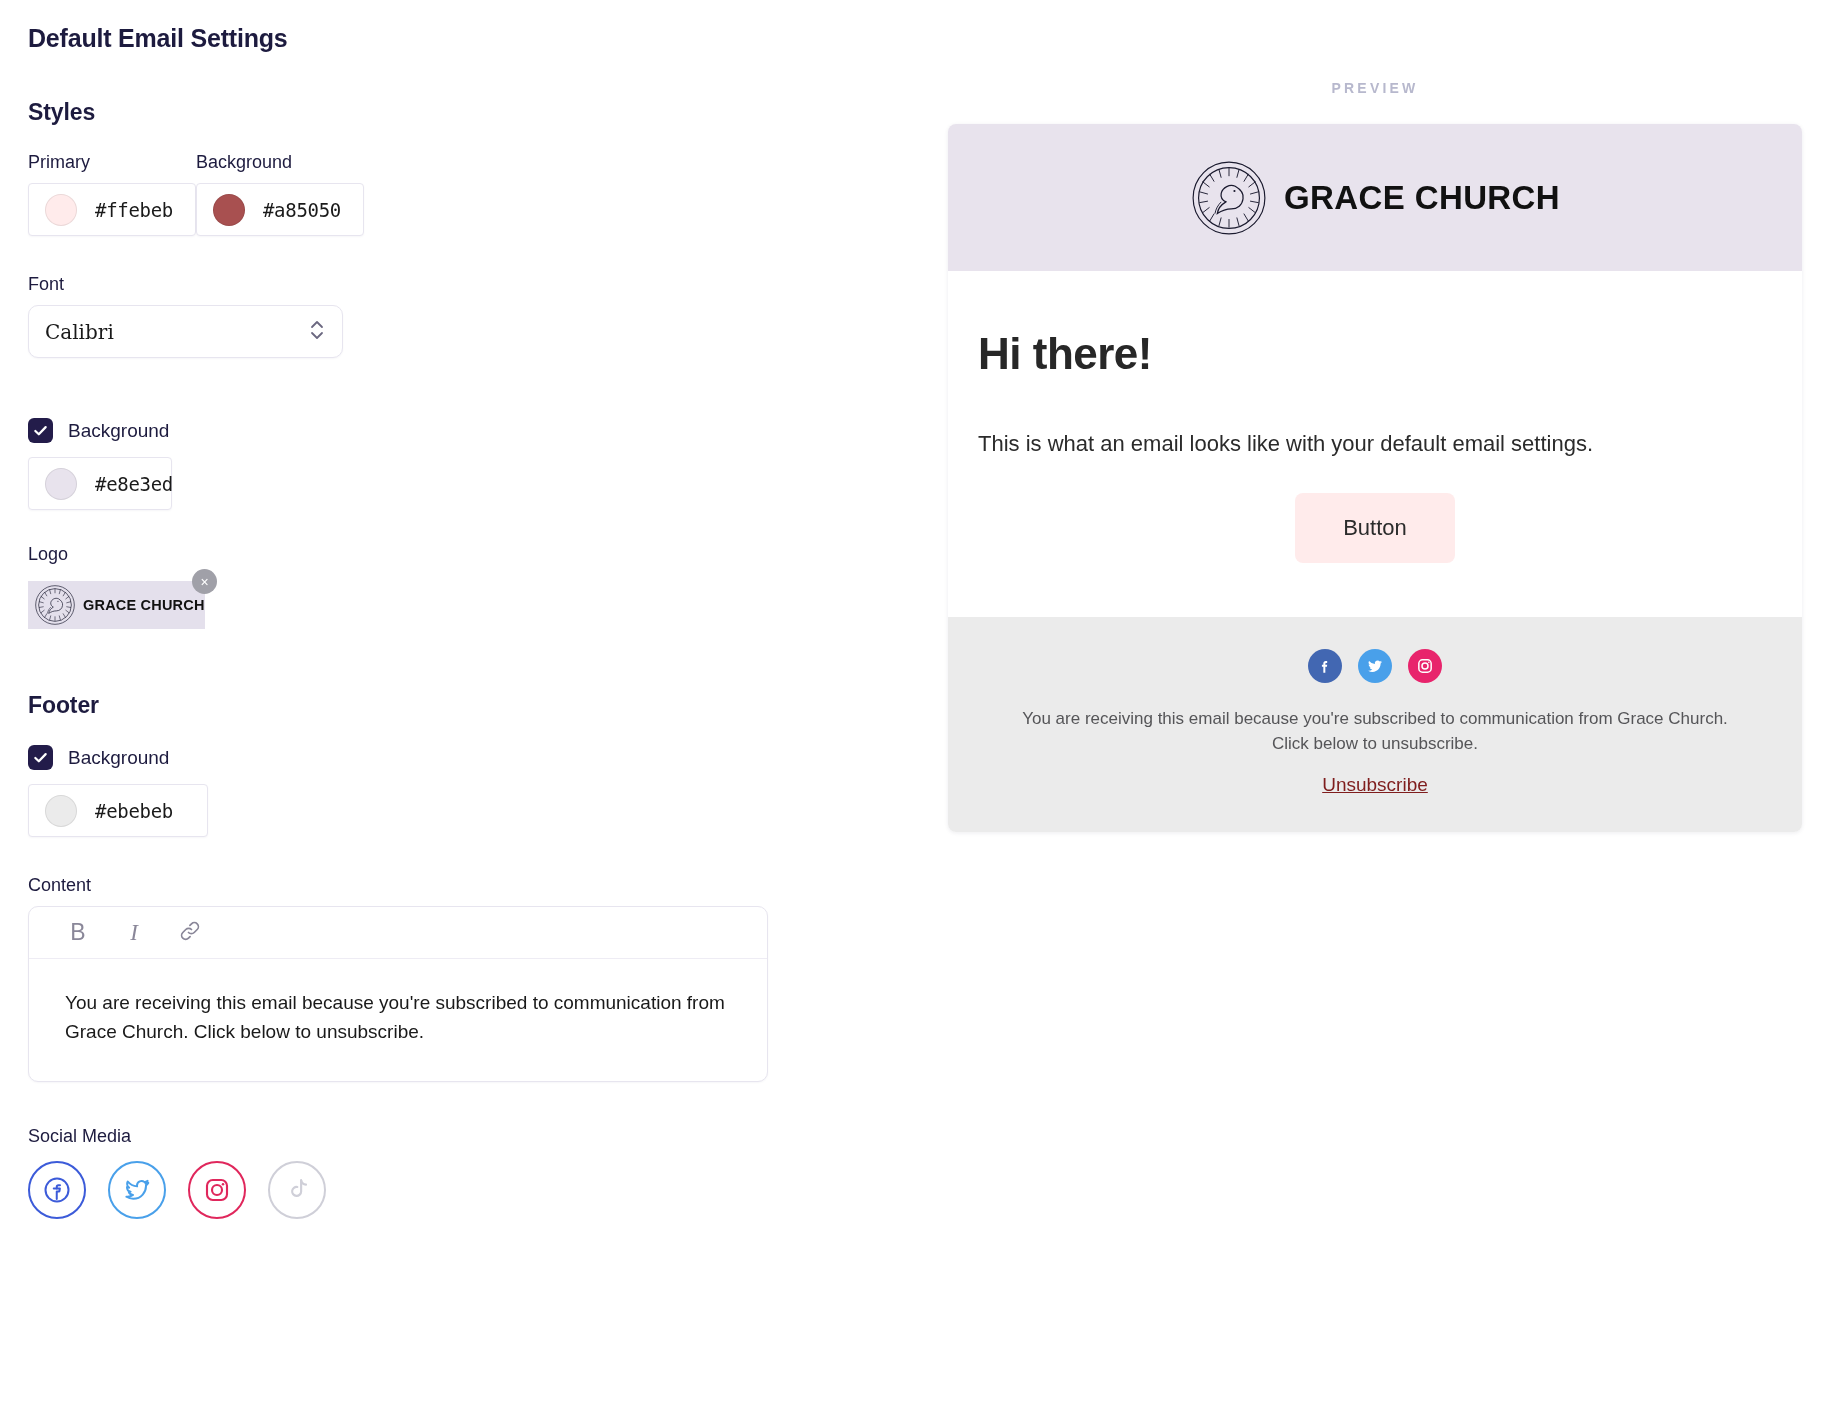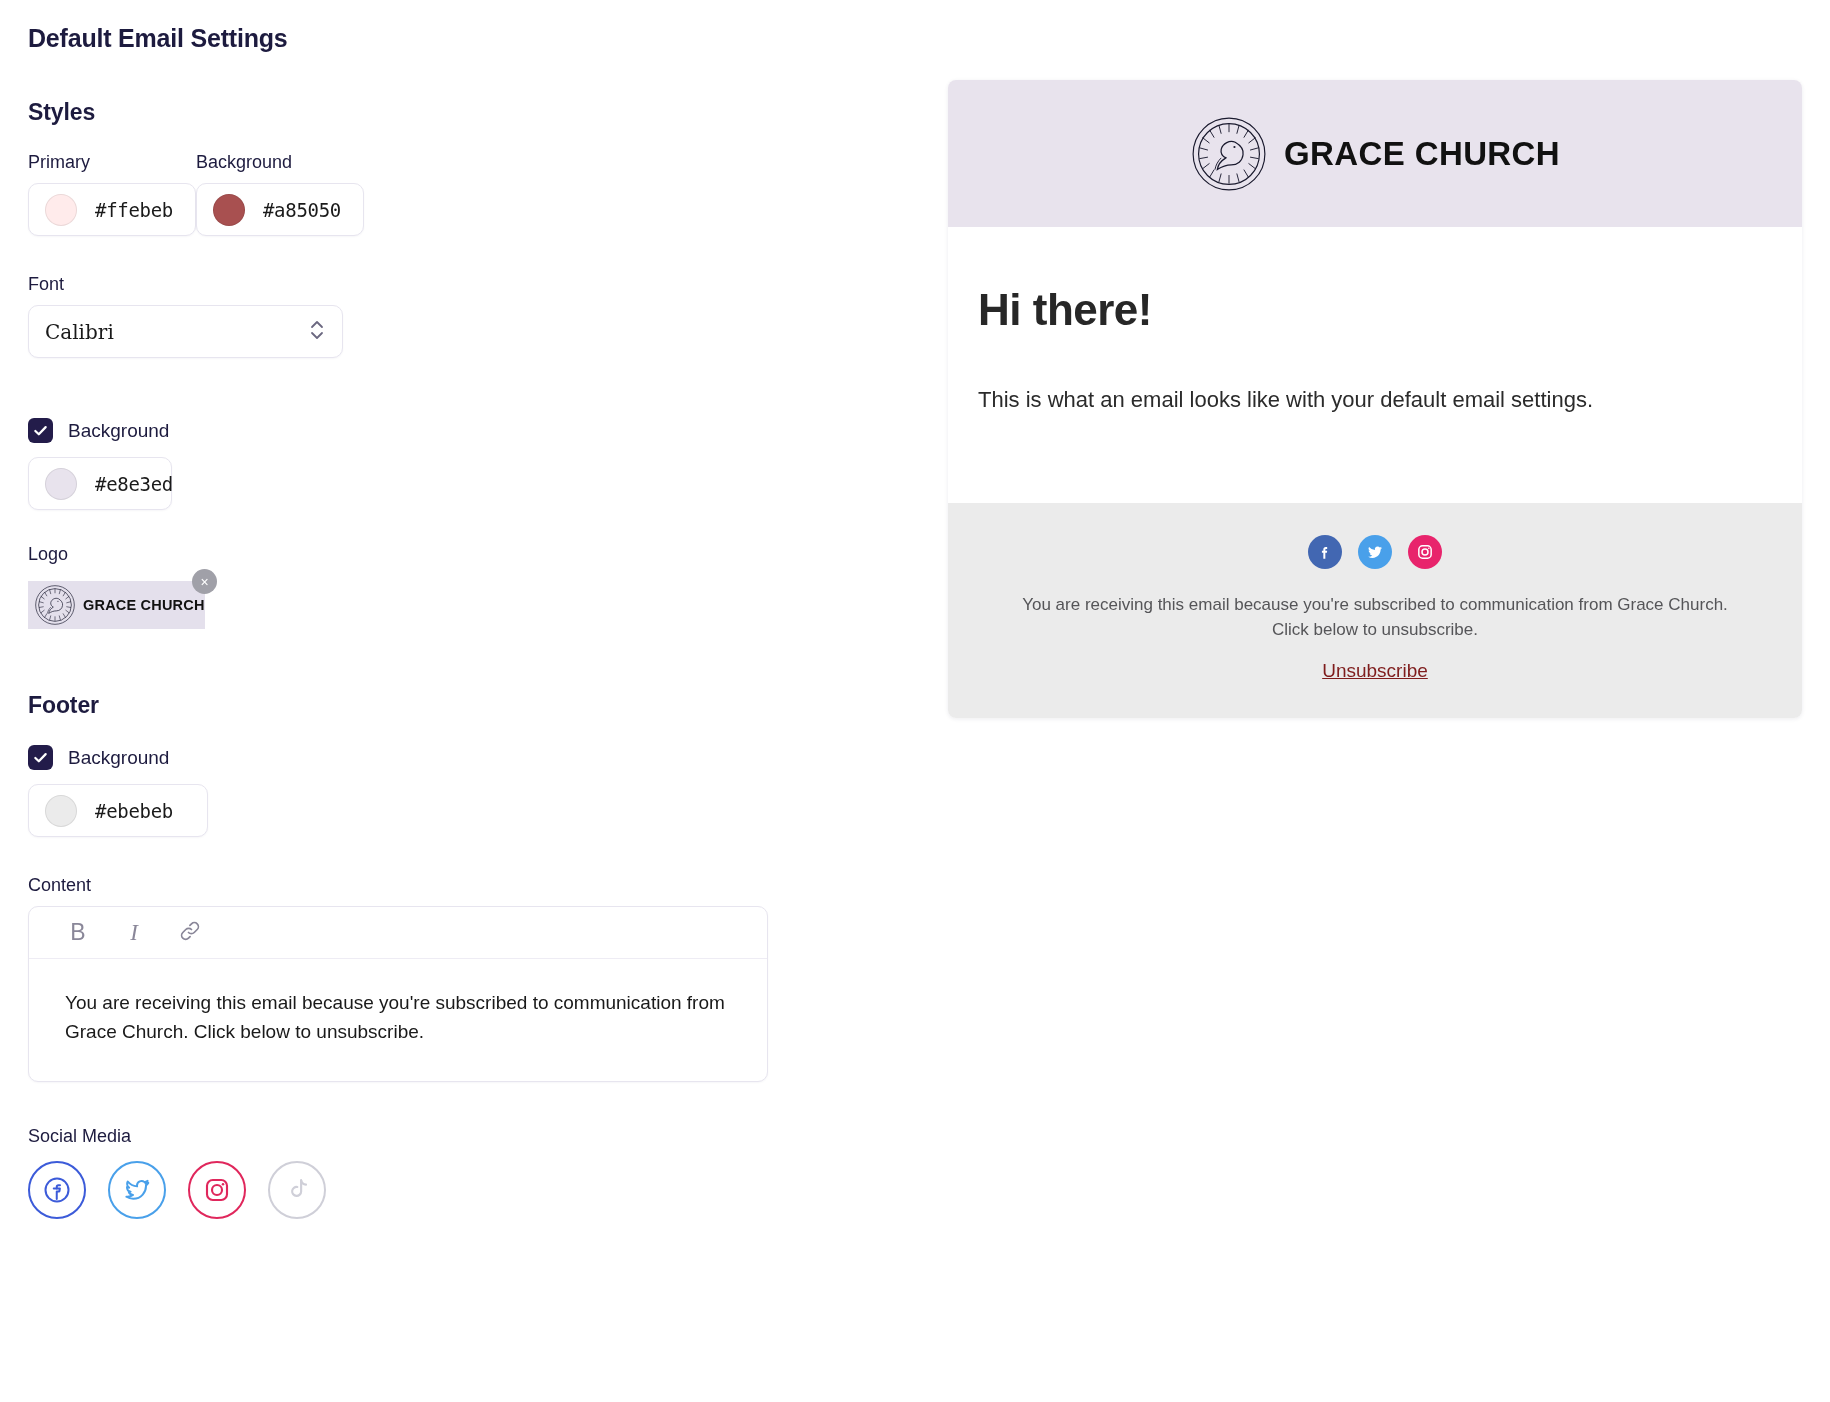--- a/index.html
+++ b/index.html
@@ -43,21 +43,21 @@
     margin-bottom: 10px;
     display: block;
   }
 
   
   .color-row { display: flex; margin-bottom: 38px; }
   .color-field { display: inline-block; }
   .color-input {
     display: flex; align-items: center;
     border: 1px solid #e7e5ef;
-    border-radius: 10px;
+    border-radius: 4px;
     background: #fff;
     height: 53px;
     padding: 0 22px 0 16px;
     box-shadow: 0 1px 2px rgba(30,25,70,.04);
   }
   .swatch {
     width: 32px; height: 32px;
     border-radius: 50%;
     border: 1px solid rgba(0,0,0,.08);
     flex: none;
@@ -439,20 +439,21 @@
         <svg width="30" height="30" viewBox="0 0 24 24" fill="none" stroke="#cfcfd8" stroke-width="1.7" stroke-linecap="round" stroke-linejoin="round">
           <path d="M15.3 4.2v8.9a3.6 3.6 0 1 1-3-3.55"></path>
           <path d="M15.3 4.2c.4 2 1.9 3.3 3.9 3.5"></path>
         </svg>
       </span>
 
     </div>
   </div>
 
   <div class="preview-col">
+    <div class="preview-caption">PREVIEW</div>
 
     <div class="email-card">
 
       <div class="email-header" id="email-header" style="background: rgb(232, 227, 237);">
         <span class="emblem">
           <svg viewBox="0 0 100 100" width="78" height="78" fill="none" stroke="#1a1a2e" stroke-width="1.5">
             <circle cx="50" cy="50" r="46"></circle>
             <circle cx="50" cy="50" r="39"></circle>
             <g stroke-width="1.2">
               <line x1="50" y1="11" x2="50" y2="22"></line>
@@ -478,20 +479,23 @@
             <path d="M40 55 c-4 4 -7 9 -8 15" stroke-width="1.2"></path>
             <circle cx="57" cy="41" r="1.4" fill="#1a1a2e" stroke="none"></circle>
           </svg>
         </span>
         <span class="wordmark">GRACE CHURCH</span>
       </div>
 
       <div class="email-body" id="email-body" style="background: rgb(255, 255, 255);">
         <h2 class="email-h1">Hi there!</h2>
         <p class="email-p">This is what an email looks like with your default email settings.</p>
+        <div class="email-btn-wrap">
+          <span class="email-btn" id="email-btn" style="background: rgb(255, 235, 235);">Button</span>
+        </div>
       </div>
 
       <div class="email-footer" id="email-footer" style="background: rgb(235, 235, 235);">
         <div class="efooter-socials">
           <span class="efooter-icon" style="background:#4267b2;">
             <svg width="20" height="20" viewBox="0 0 24 24" fill="#ffffff">
               <path d="M14.6 8.3h-1.4c-.5 0-.8.3-.8.8v1.4h2.2l-.3 2.3h-1.9V20h-2.4v-7.2H8.3v-2.3h1.7V8.8c0-1.8 1.1-2.9 2.8-2.9h1.8z"></path>
             </svg>
           </span>
           <span class="efooter-icon" style="background:#49a0ea;">

